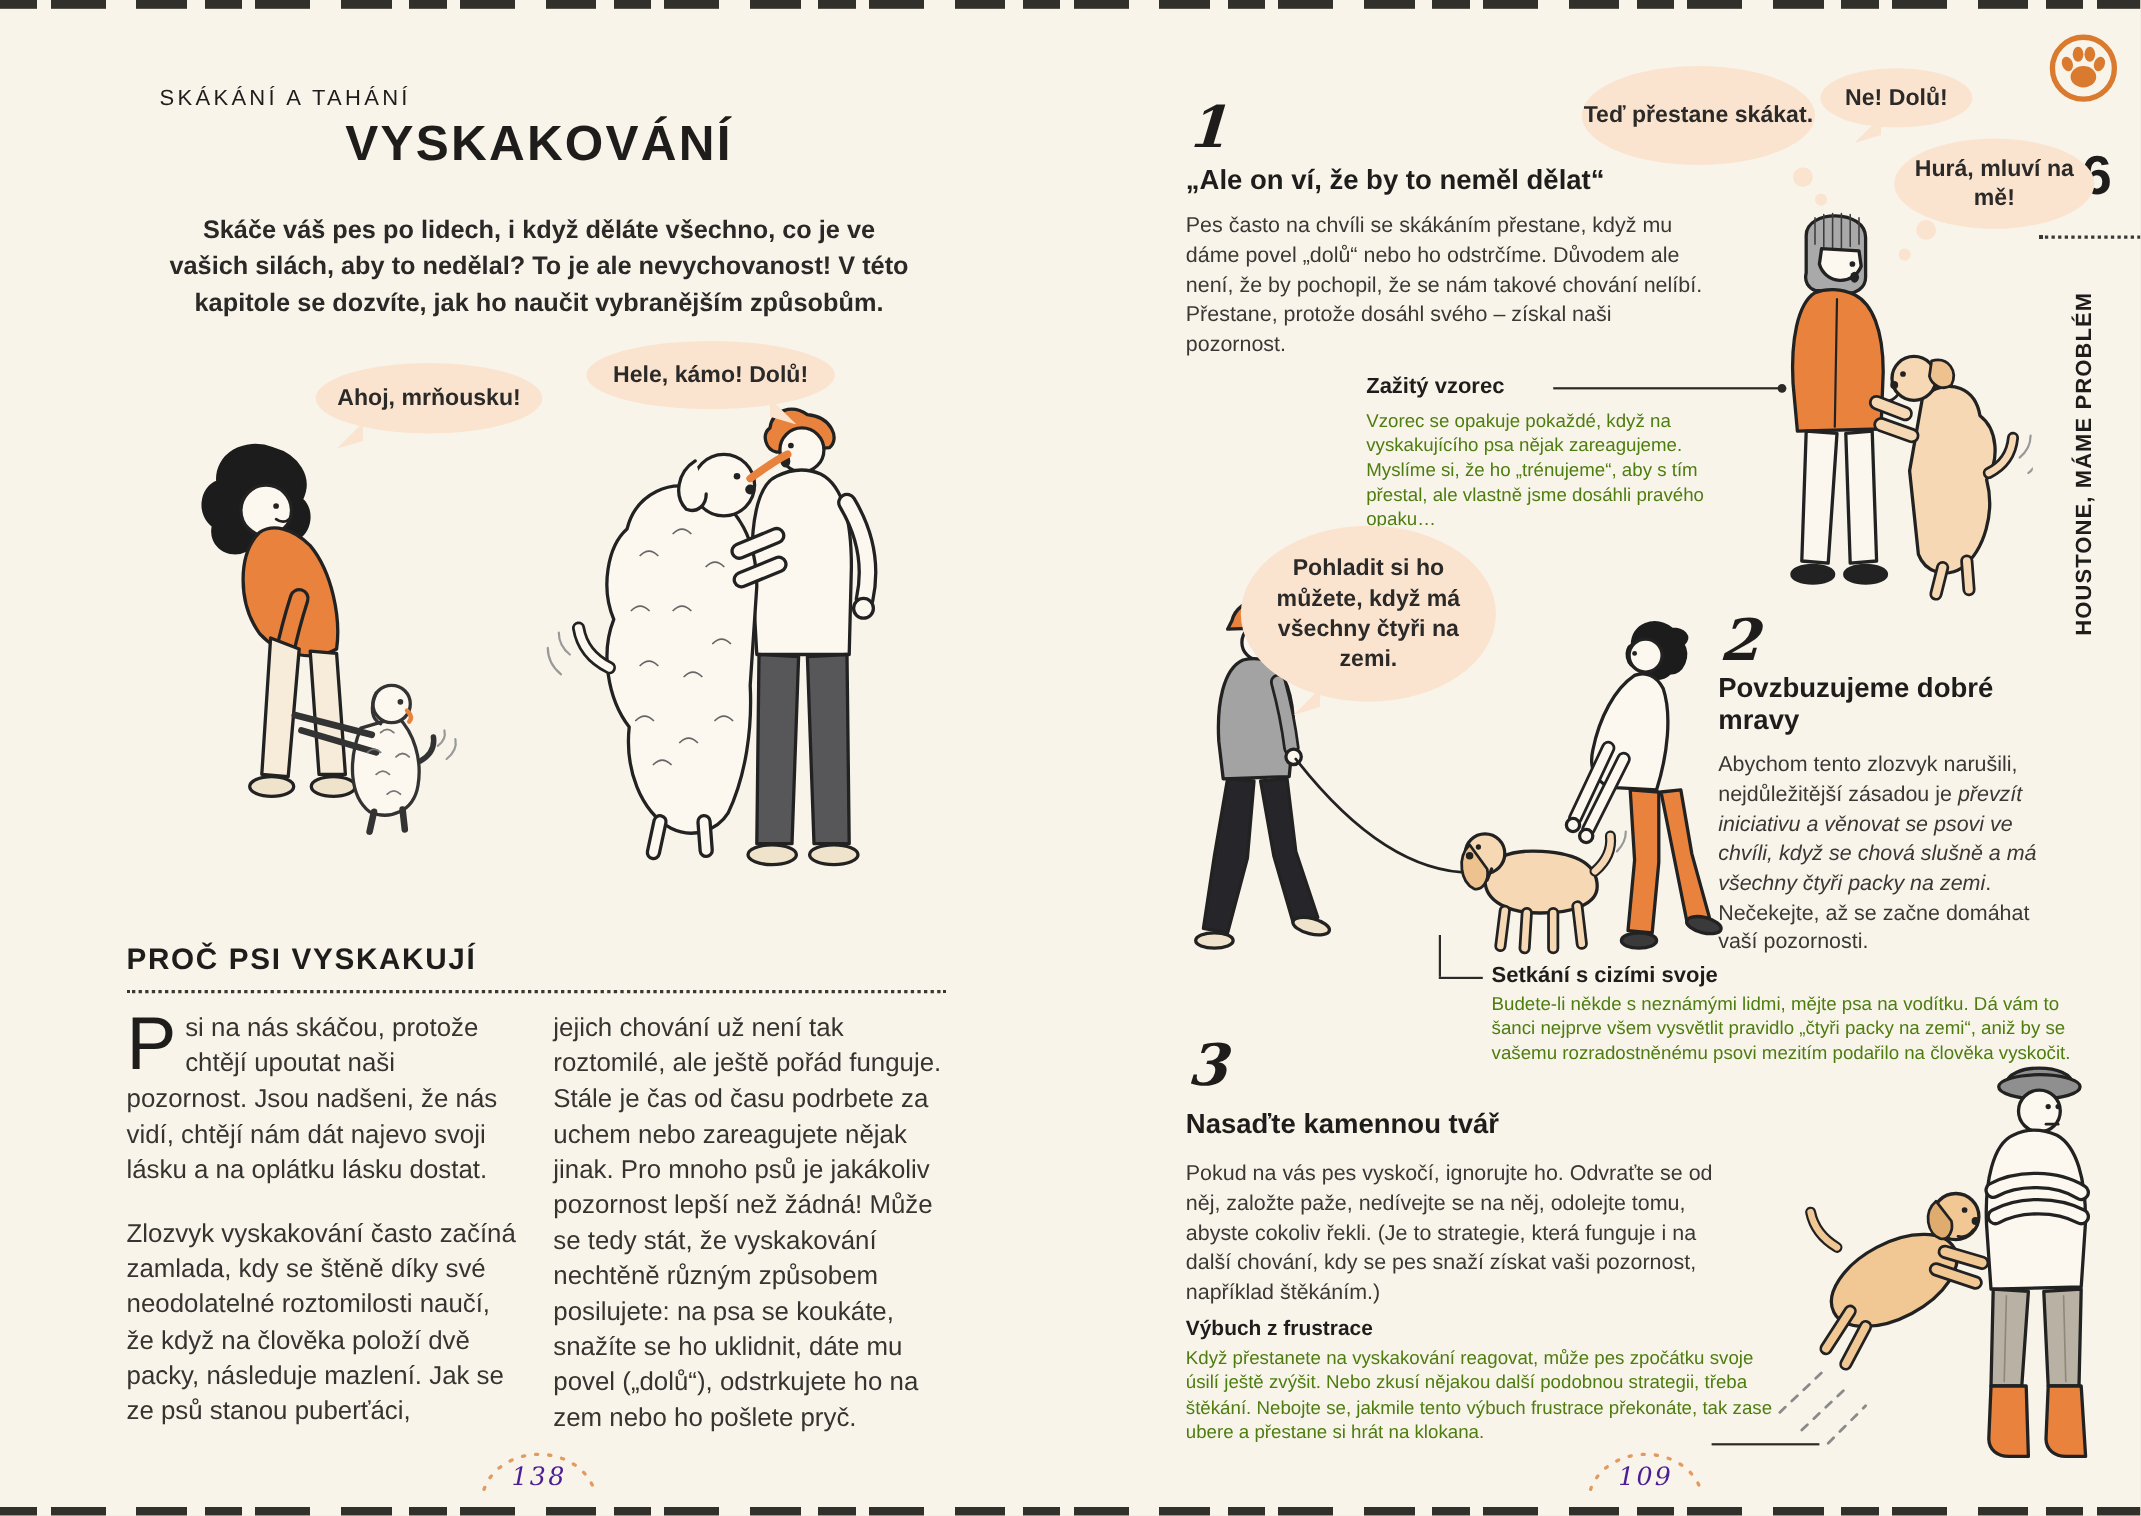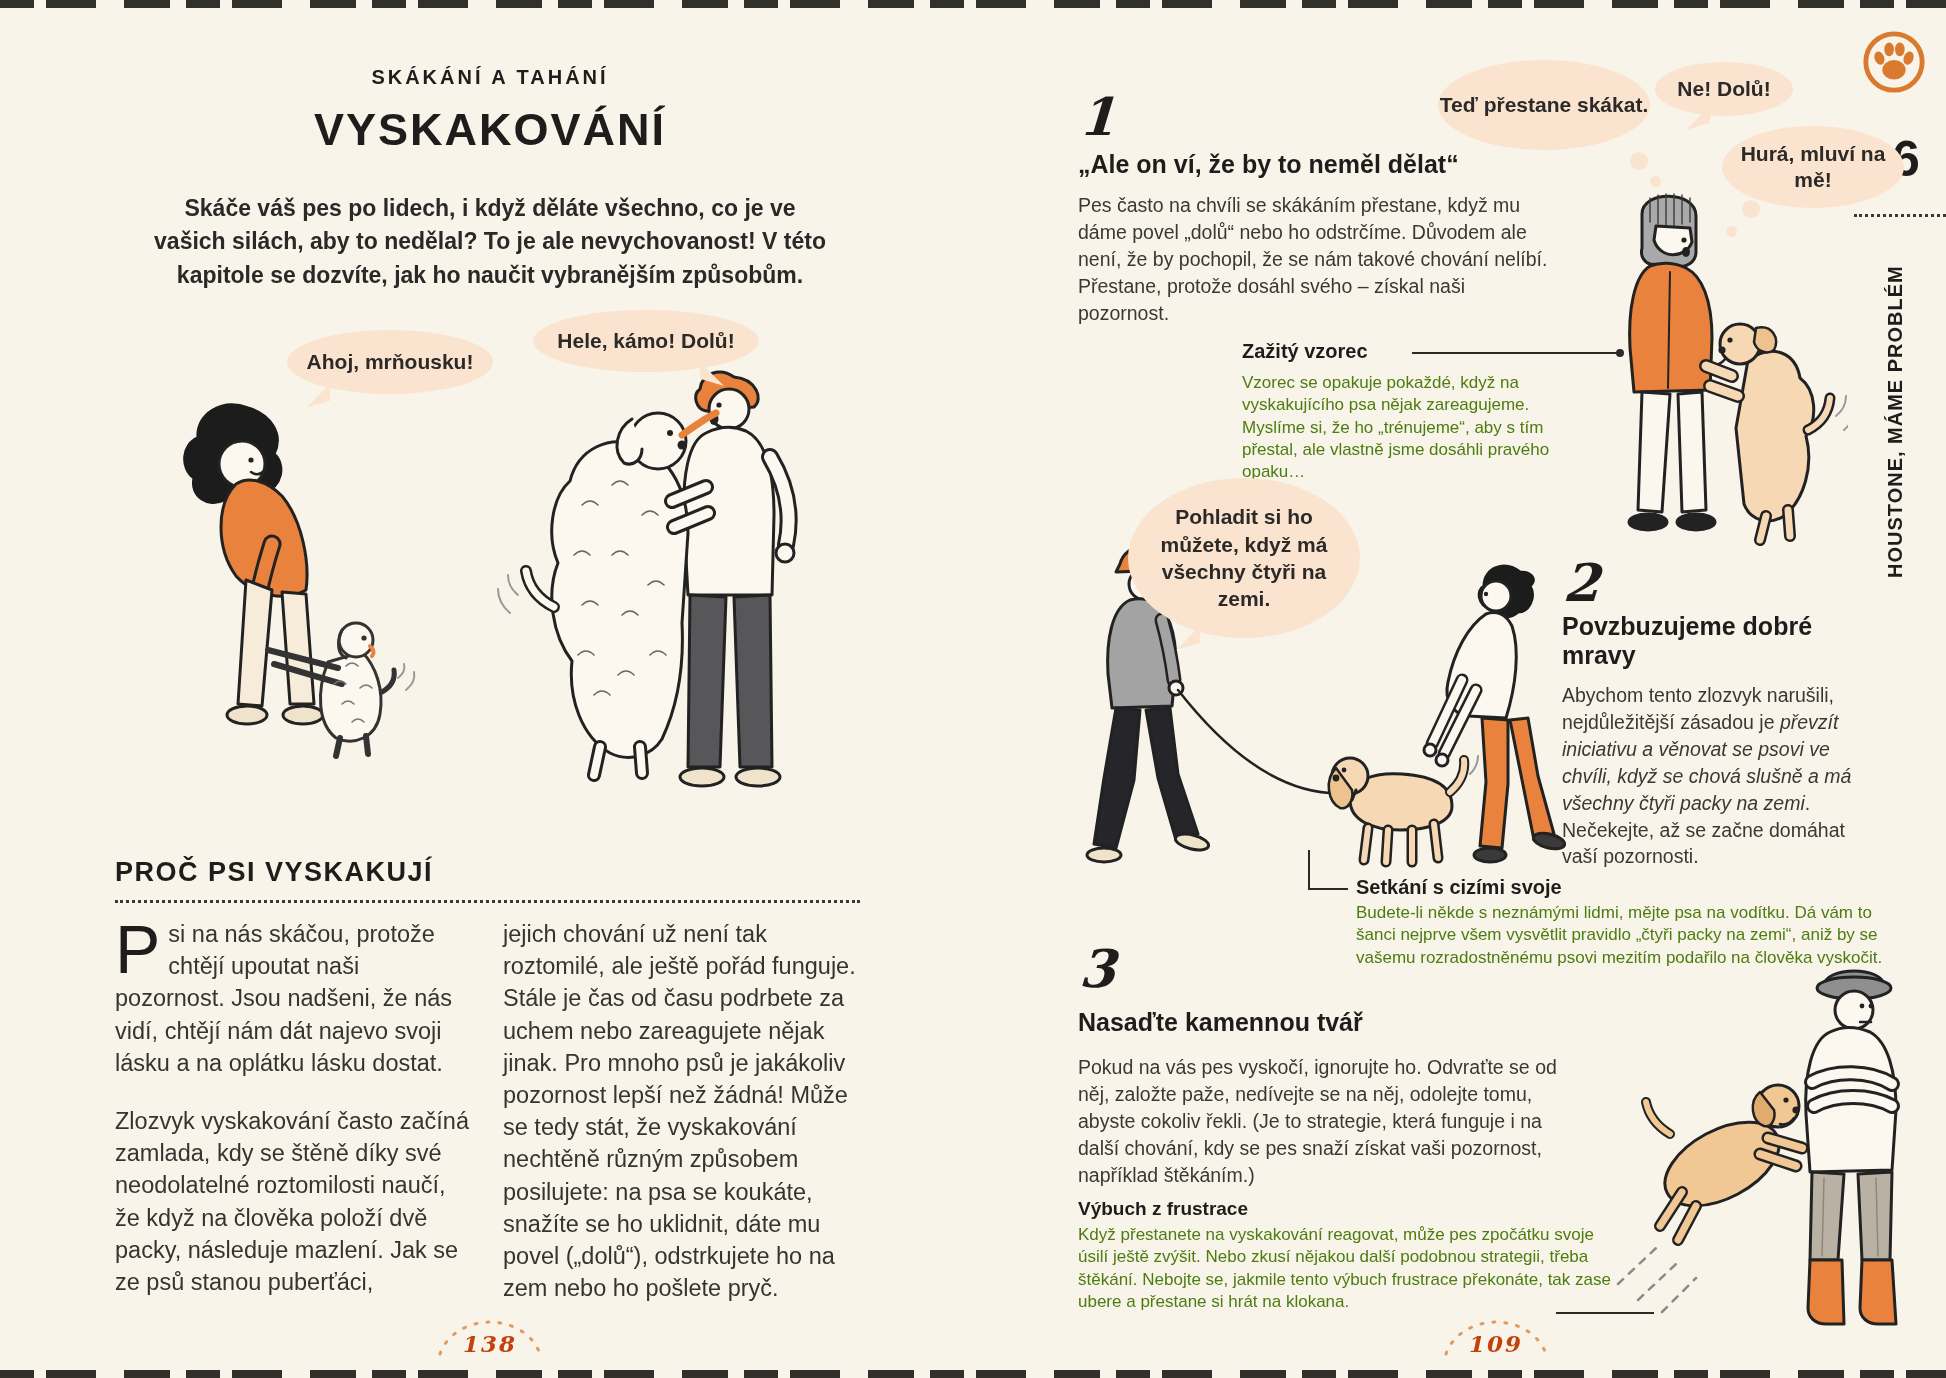--- a/index.html
+++ b/index.html
@@ -5,38 +5,38 @@
   html,body{margin:0;padding:0;}
   body{font-family:"Liberation Sans",sans-serif;background:#e9e4d8;}
   #page{position:relative;width:1946px;height:1378px;background:#f8f4ea;overflow:hidden;color:#2e2d2b;}
   .edge{position:absolute;left:0;width:100%;height:8px;
     background:repeating-linear-gradient(90deg,#32302b 0 34px,rgba(0,0,0,0) 34px 46px,#32302b 46px 96px,rgba(0,0,0,0) 96px 124px,#32302b 124px 170px,rgba(0,0,0,0) 170px 186px);}
   .edge.top{top:0;} .edge.bottom{bottom:0;}
 
   .abs{position:absolute;}
 
   
-  .kicker{left:145px;top:66px;width:690px;text-align:center;font-size:20px;font-weight:bold;letter-spacing:3px;color:#1e1d1b;}
+  .kicker{left:145px;top:78px;width:690px;font-size:20px;font-weight:normal;letter-spacing:3px;color:#1e1d1b;}
   .title{left:145px;top:104px;width:690px;text-align:center;font-size:45px;font-weight:bold;letter-spacing:2px;color:#1e1d1b;}
   .intro{left:150px;top:192px;width:680px;text-align:center;font-size:23px;font-weight:bold;line-height:1.45;color:#2a2927;}
 
   .bubble{position:absolute;background:#fbe4cf;border-radius:50%;display:flex;align-items:center;justify-content:center;
     text-align:center;font-weight:bold;color:#2b2a28;z-index:3;}
   .tail{position:absolute;width:24px;height:24px;background:#fbe4cf;z-index:2;}
   .tail.dl{clip-path:polygon(0 100%,100% 0,100% 70%);}
   .tail.dr{clip-path:polygon(100% 100%,0 0,0 70%);}
   .tdot{position:absolute;background:#fbe4cf;border-radius:50%;z-index:2;}
 
   .section-title{left:115px;top:857px;width:745px;font-size:27px;font-weight:bold;letter-spacing:1.5px;color:#1e1d1b;
     padding-bottom:12px;border-bottom:3px dotted #3a3834;}
   .col{position:absolute;top:918px;width:354px;font-size:23.5px;line-height:1.37;color:#363431;}
   .col p{margin:0 0 26px 0;}
   .dropcap{float:left;font-size:68px;line-height:.82;padding:4px 8px 0 0;color:#1e1d1b;}
   .pagenum{position:absolute;width:120px;text-align:center;font-family:"DejaVu Serif",serif;font-style:italic;
-    font-size:23px;font-weight:bold;color:#c2410c;letter-spacing:2px;}
+    font-size:23px;font-weight:normal;color:#4c1d95;letter-spacing:2px;}
 
   
   .stepnum{position:absolute;font-family:"DejaVu Serif",serif;font-style:italic;font-size:52px;font-weight:bold;
     color:#1e1d1b;transform:skewX(-6deg);}
   .stephead{position:absolute;font-size:25px;font-weight:bold;color:#1e1d1b;line-height:1.15;}
   .stepbody{position:absolute;font-size:19.5px;line-height:1.38;color:#3a3835;}
   .callhead{position:absolute;font-size:20px;font-weight:bold;color:#1e1d1b;}
   .callbody{position:absolute;font-size:17px;line-height:1.31;color:#4d7c0f;}
   .leadline{position:absolute;border-top:2px solid #2b2a28;}
   .leadline .enddot{position:absolute;right:-4px;top:-5px;width:8px;height:8px;border-radius:50%;background:#2b2a28;}

